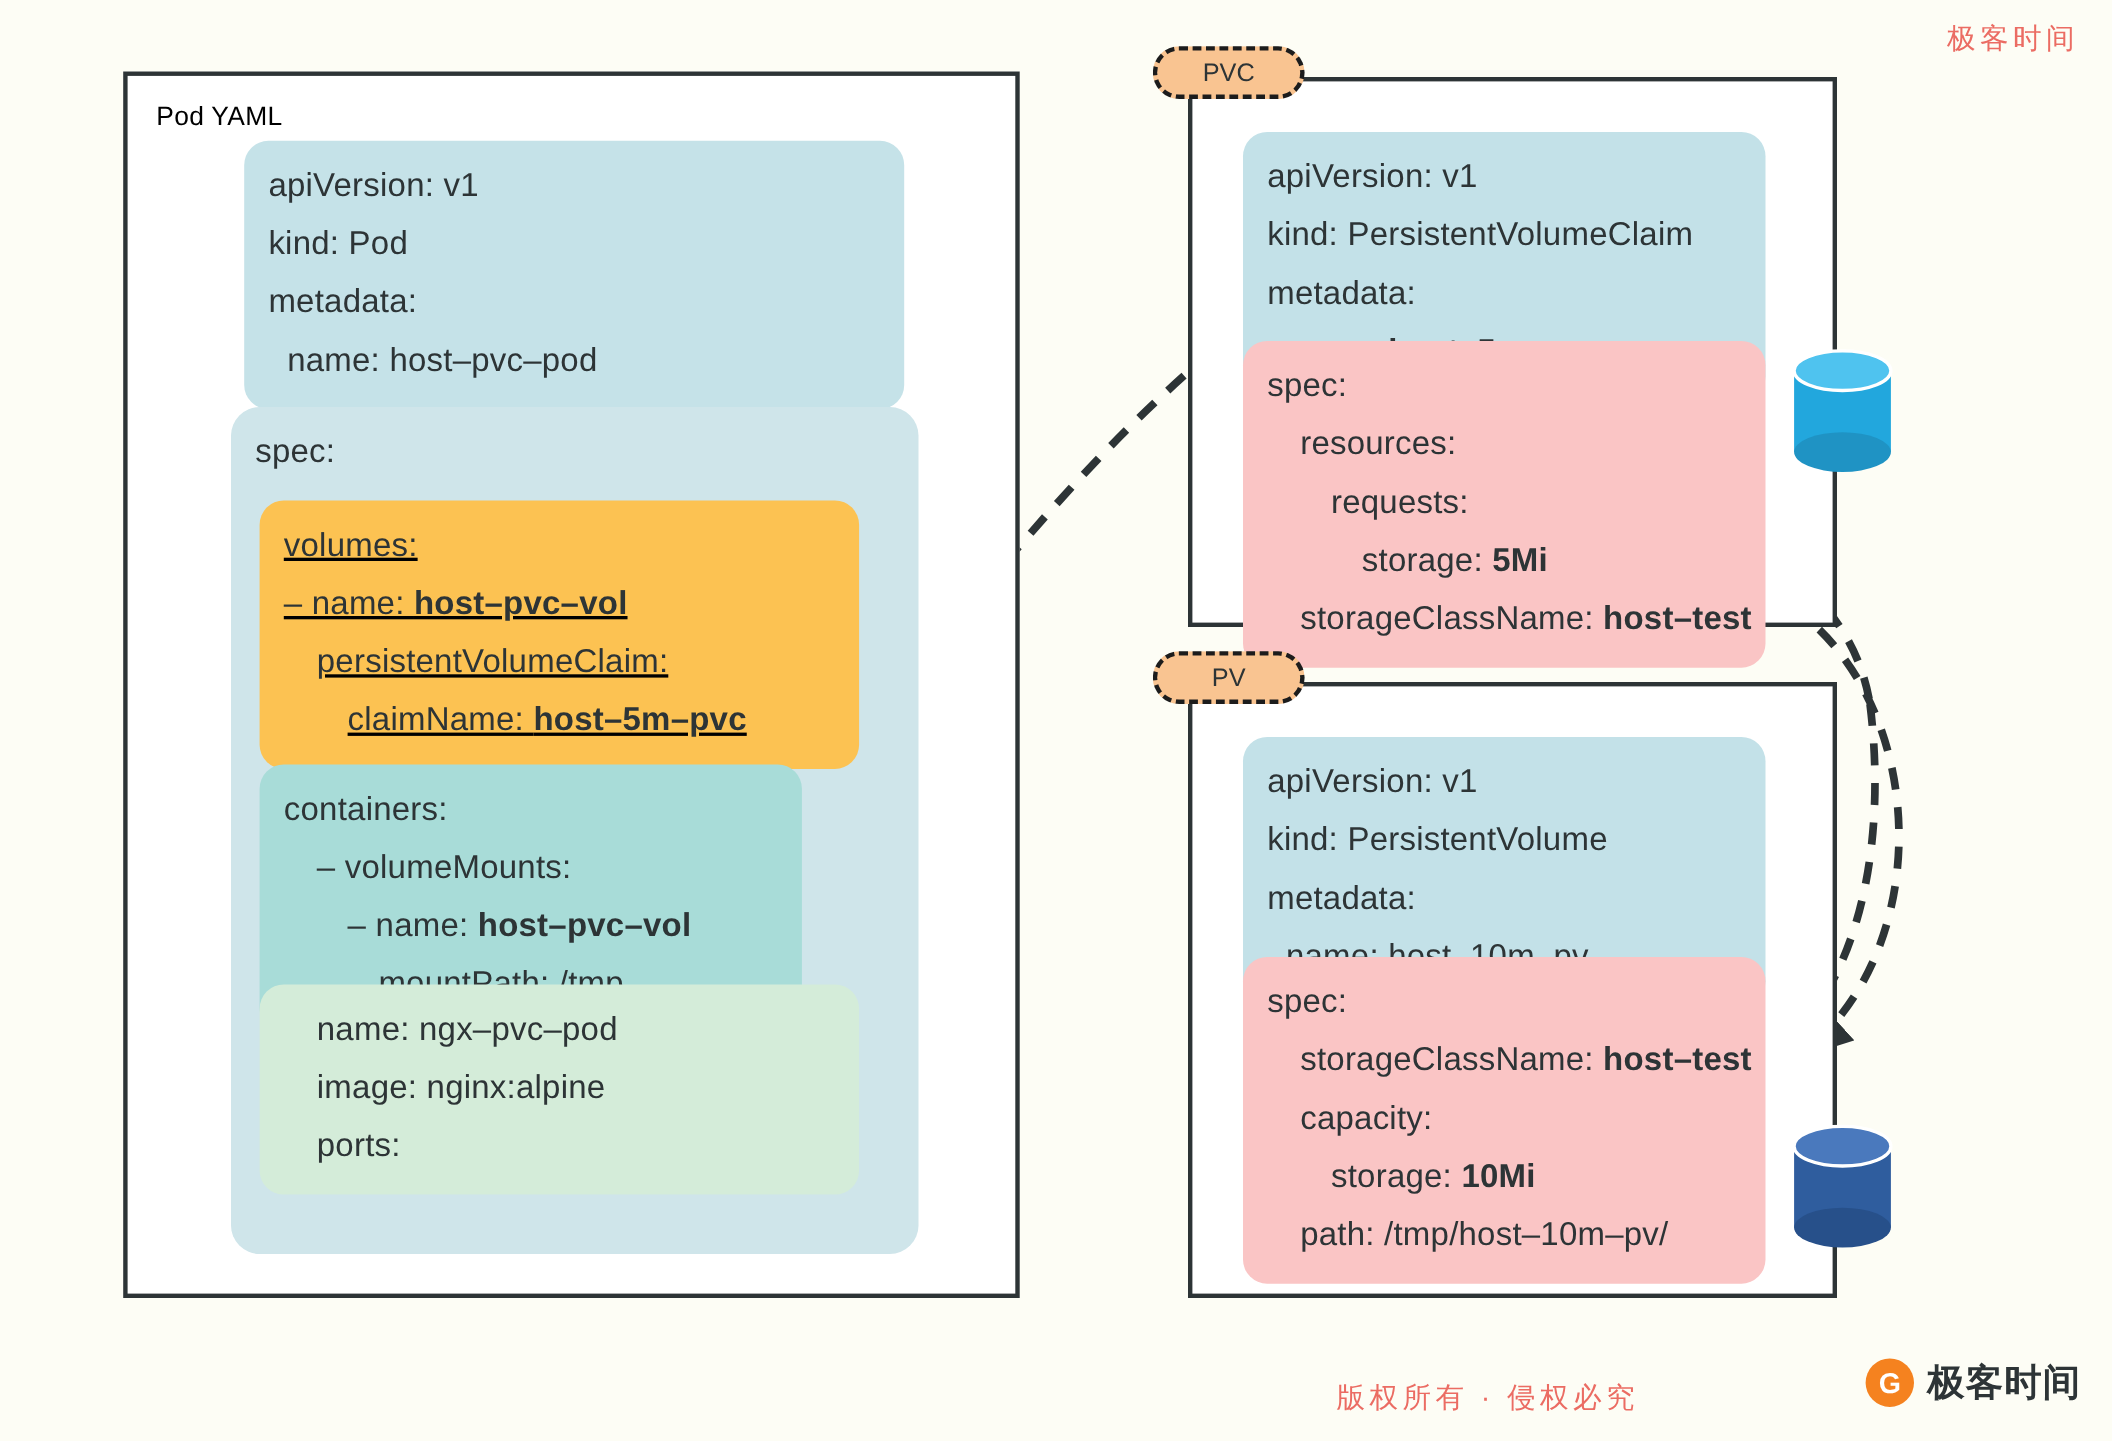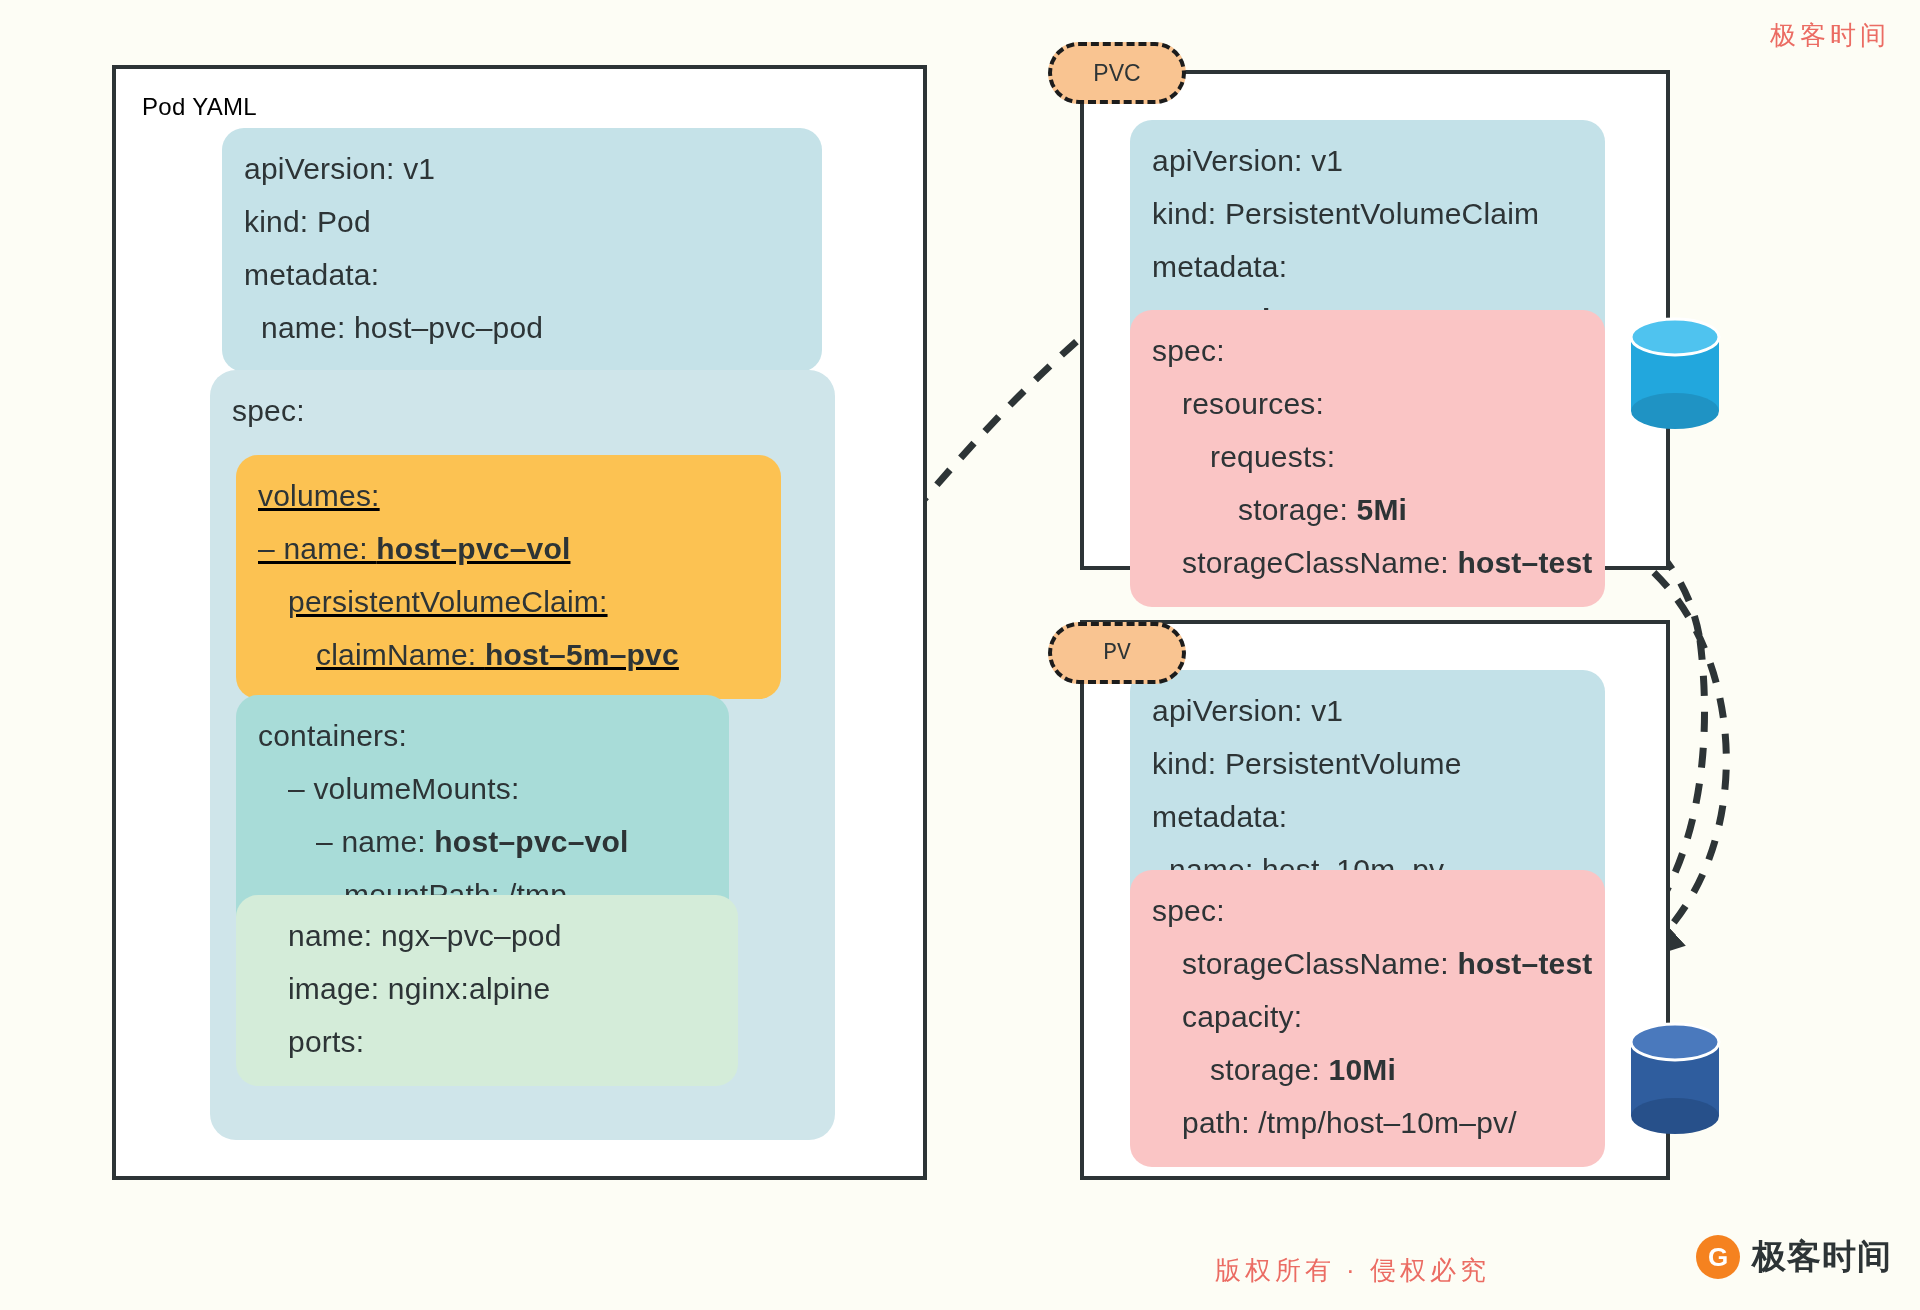--- a/index.html
+++ b/index.html
@@ -65,48 +65,48 @@
   .c-green { background: #d4ecd9; }
   .c-orange{ background: #fcc252; }
   .c-pink  { background: #fac5c5; }
   .c-specbg{ background: #cfe5ea; }
 
   
   #pod-meta    { left: 222px; top: 128px; width: 600px; }
   #pod-spec    { left: 210px; top: 370px; width: 625px; height: 770px; border-radius: 26px;}
   #pod-volumes { left: 236px; top: 455px; width: 545px; text-decoration: underline; }
   #pod-cont    { left: 236px; top: 695px; width: 493px; }
-  #pod-cdet    { left: 236px; top: 895px; width: 502px; }
+  #pod-cdet    { left: 236px; top: 895px; width: 545px; }
 
   
   #pvc-meta { left: 1130px; top: 120px; width: 475px; }
   #pvc-spec { left: 1130px; top: 310px; width: 475px; }
 
   
   #pv-meta { left: 1130px; top: 670px; width: 475px; }
   #pv-spec { left: 1130px; top: 870px; width: 475px; }
 
   
   .pill {
     position: absolute;
     background: #f9c491;
     border: 4px dashed #1c1c1c;
     border-radius: 40px;
-    height: 62px;
+    height: 48px;
     width: 138px;
     display: flex;
     align-items: center;
     justify-content: center;
     font-size: 23px;
     color: #2d3436;
     box-sizing: border-box;
     z-index: 6;
   }
   #pill-pvc { left: 1048px; top: 42px; }
-  #pill-pv  { left: 1048px; top: 622px; font-family: Liberation Mono, monospace; }
+  #pill-pv  { left: 1048px; top: 592px; }
 
   
   .db { position: absolute; z-index: 5; }
 
   
   #brand {
     position: absolute;
     right: 28px; bottom: 30px;
     display: flex; align-items: center; gap: 12px;
     z-index: 8;

